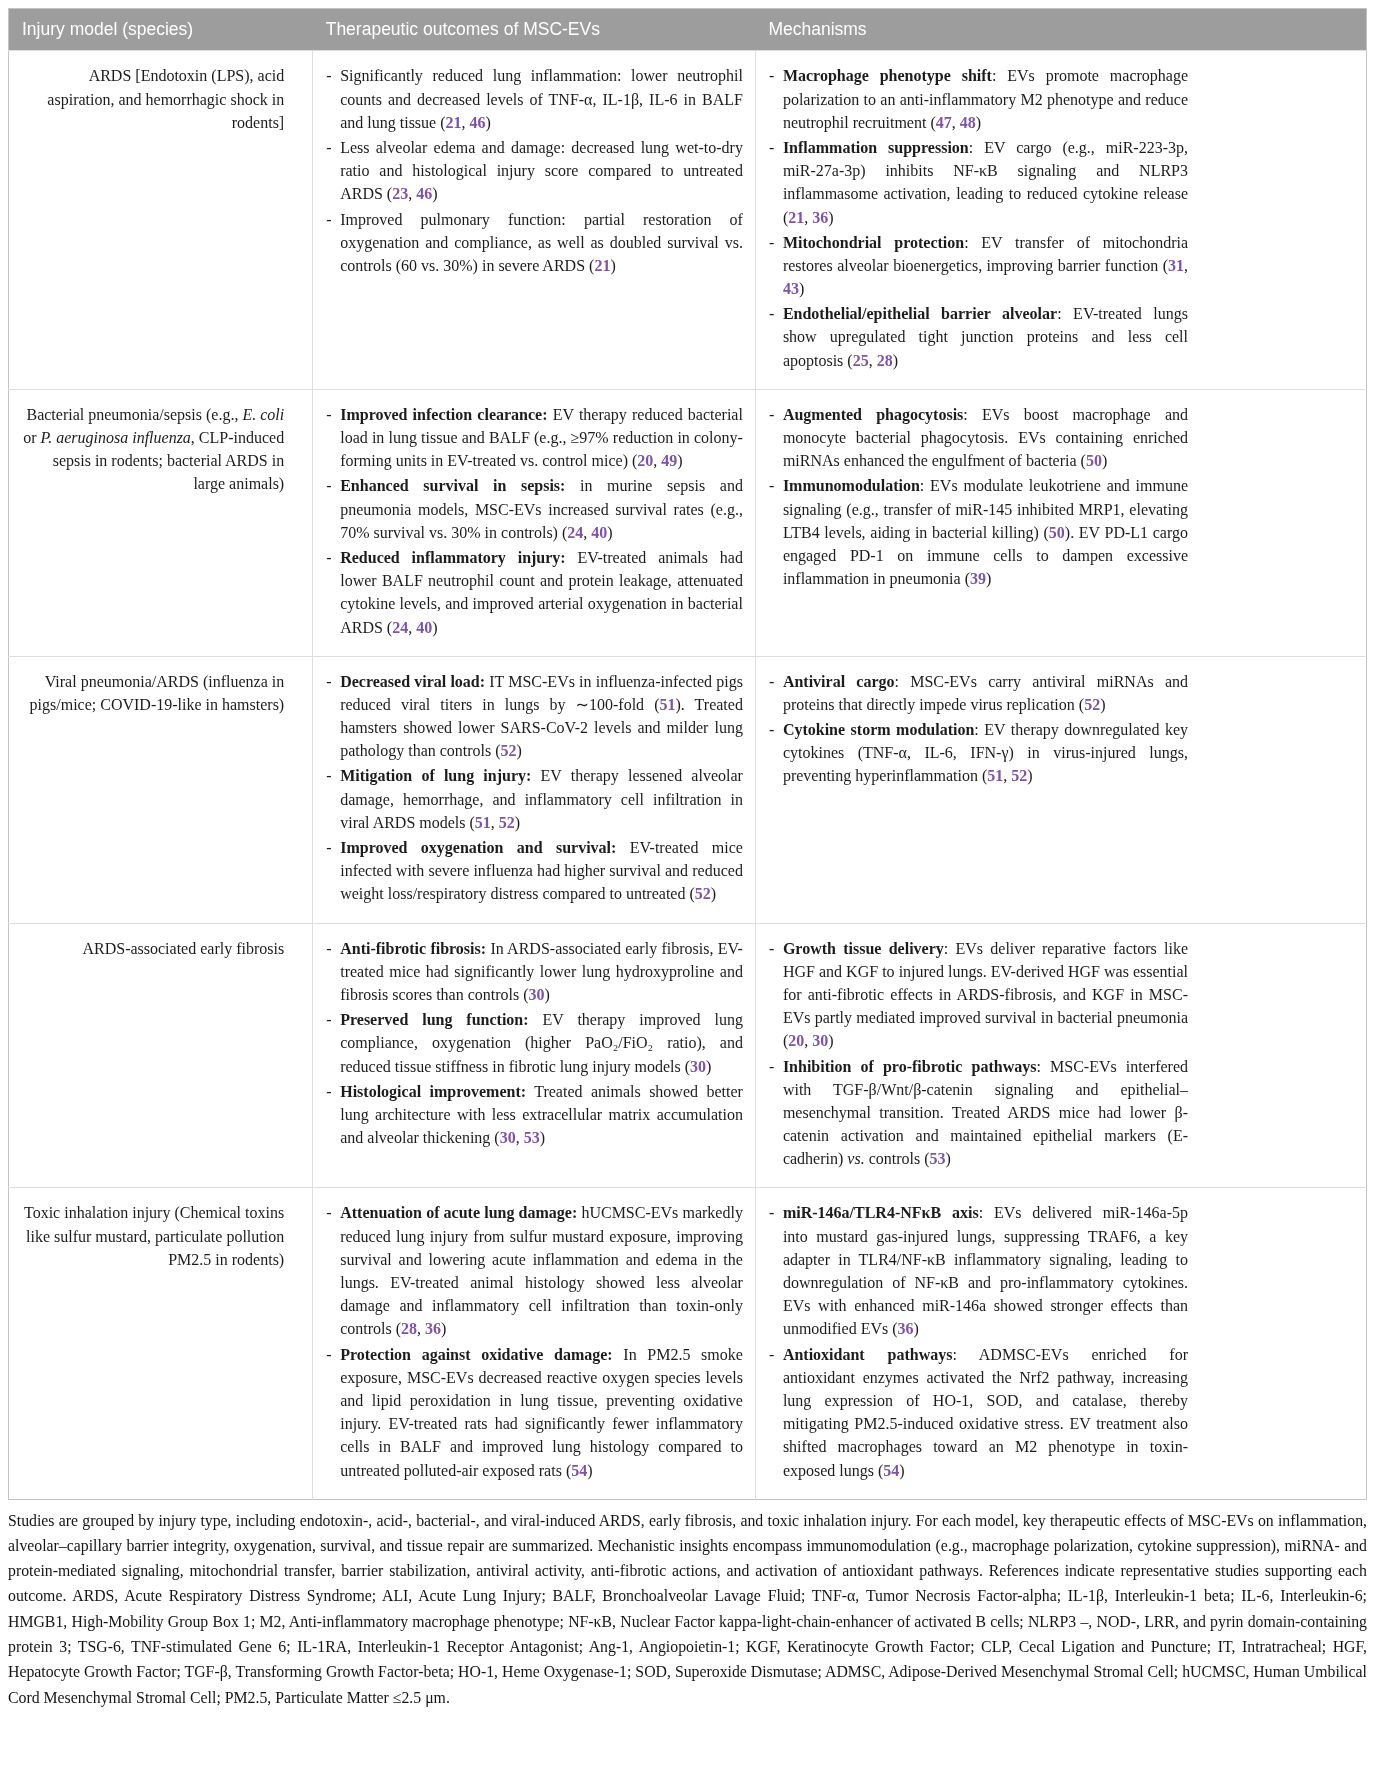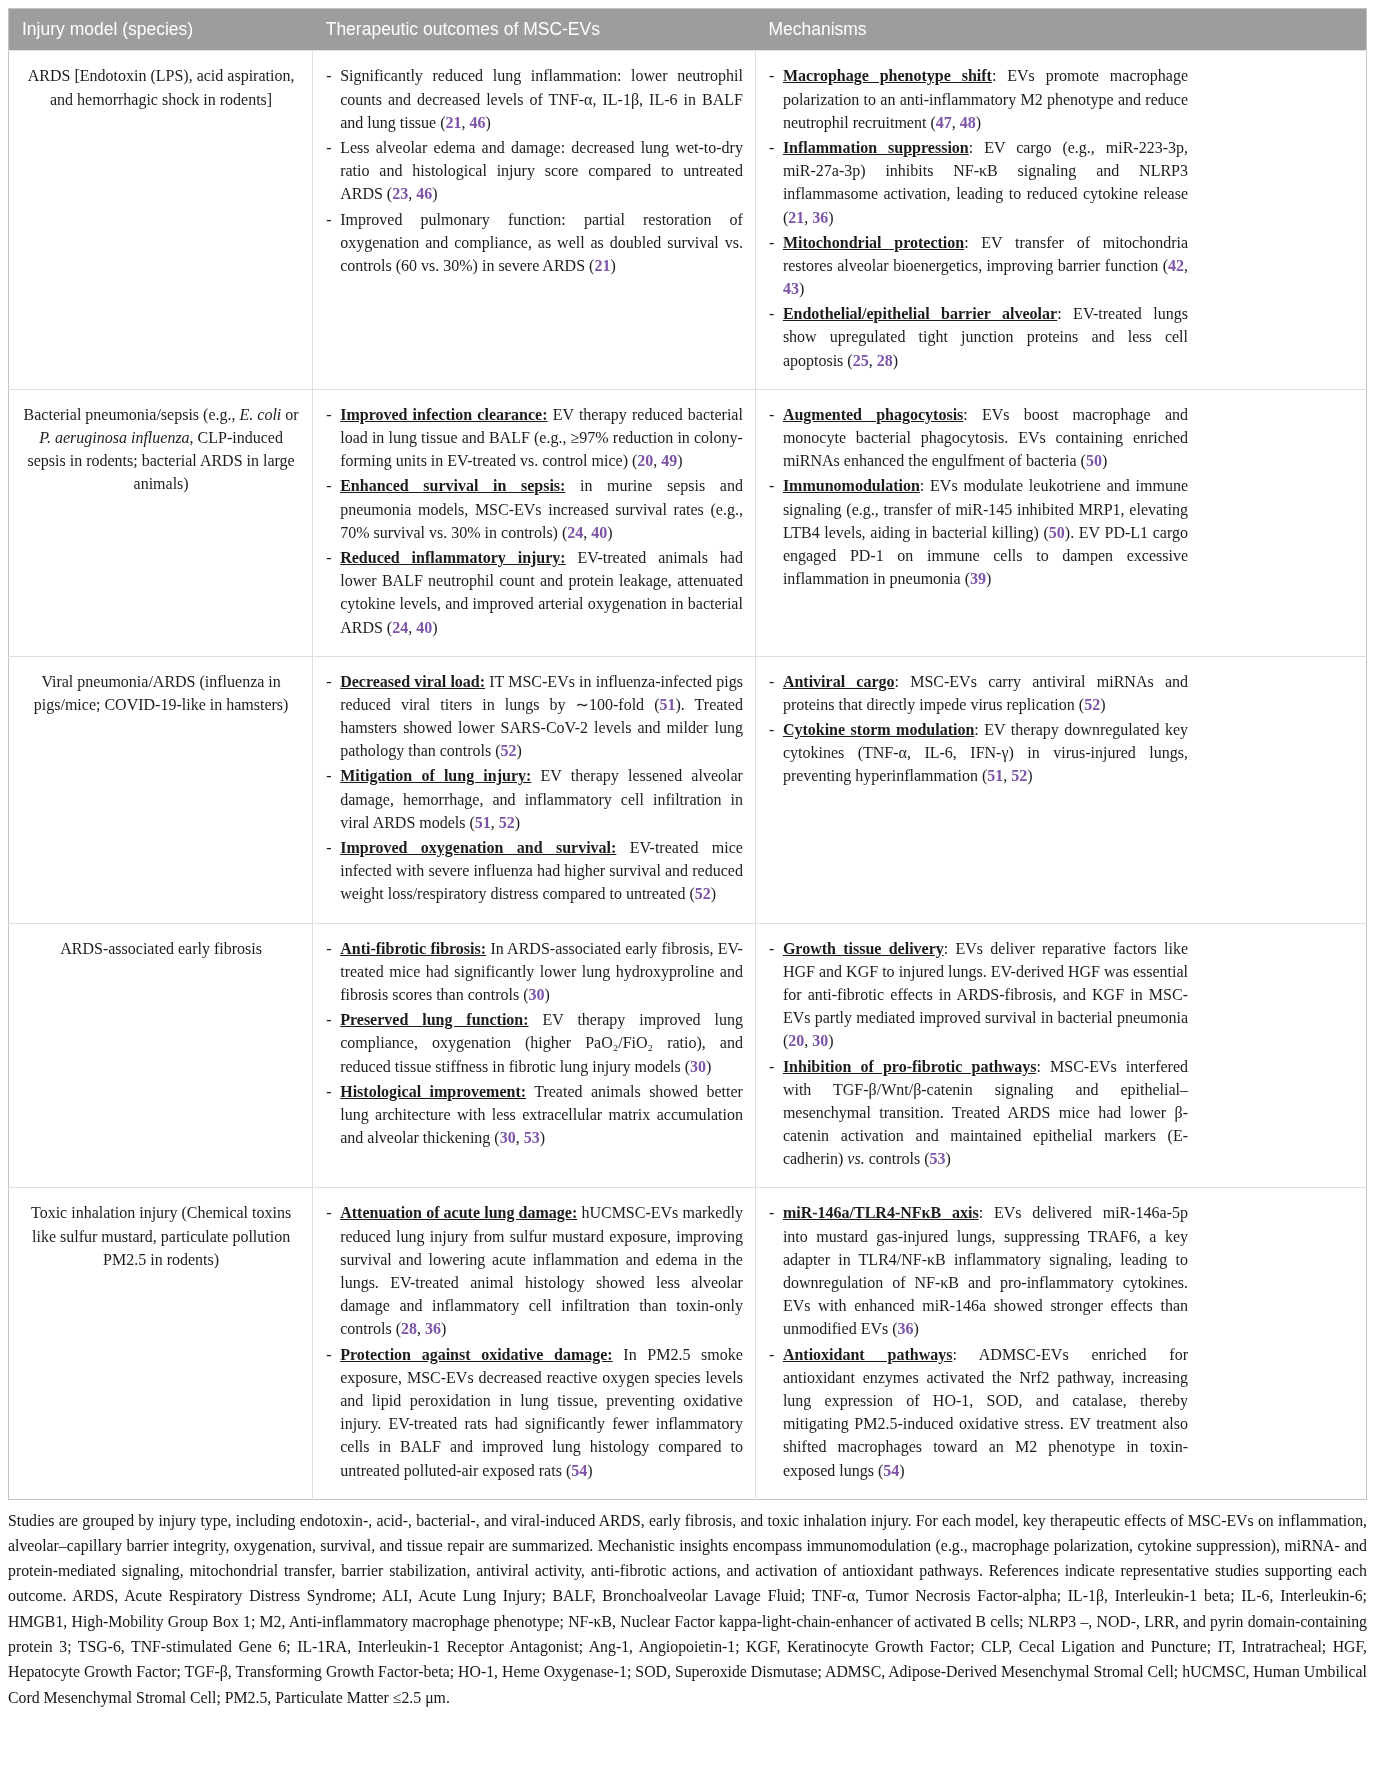--- a/index.html
+++ b/index.html
@@ -35,43 +35,43 @@
   }
   tbody td{
     vertical-align:top;
     border-top:1px solid var(--border-light);
     padding:13px 12px 15px 13px;
   }
   tbody td + td{
     border-left:1px solid var(--border-light);
   }
   td.injury{
-    text-align:center;
-    padding-right:12px;
+    text-align:right;
+    padding-right:28px;
     margin-left:6px;
   }
   td.mech{
     padding-right:178px; 
   }
   .li{
     display:flex;
     align-items:flex-start;
     margin:0 0 2px 0;
   }
   .dash{
     flex:0 0 auto;
     width:9px;
     margin-right:5px;
     text-align:left;
   }
   .li-text{
     flex:1 1 auto;
     text-align:justify;
   }
-  strong{font-weight:700;text-decoration:underline;}
+  strong{font-weight:700;}
   em{font-style:italic;}
   .ref{color:var(--ref);font-weight:bold;}
   .footnote{
     margin:8px 0 0 0;
     text-align:justify;
     font-size:15.8px;
     line-height:1.6;
     color:#141414;
   }
 </style>
@@ -113,21 +113,21 @@
             <div class="li">
               <span class="dash">-</span>
               <div class="li-text"><strong>Macrophage phenotype shift</strong>: EVs promote macrophage polarization to an anti-inflammatory M2 phenotype and reduce neutrophil recruitment (<span class="ref">47</span>, <span class="ref">48</span>)</div>
             </div>
             <div class="li">
               <span class="dash">-</span>
               <div class="li-text"><strong>Inflammation suppression</strong>: EV cargo (e.g., miR-223-3p, miR-27a-3p) inhibits NF-κB signaling and NLRP3 inflammasome activation, leading to reduced cytokine release (<span class="ref">21</span>, <span class="ref">36</span>)</div>
             </div>
             <div class="li">
               <span class="dash">-</span>
-              <div class="li-text"><strong>Mitochondrial protection</strong>: EV transfer of mitochondria restores alveolar bioenergetics, improving barrier function (<span class="ref">42</span>, <span class="ref">43</span>)</div>
+              <div class="li-text"><strong>Mitochondrial protection</strong>: EV transfer of mitochondria restores alveolar bioenergetics, improving barrier function (<span class="ref">31</span>, <span class="ref">43</span>)</div>
             </div>
             <div class="li">
               <span class="dash">-</span>
               <div class="li-text"><strong>Endothelial/epithelial barrier alveolar</strong>: EV-treated lungs show upregulated tight junction proteins and less cell apoptosis (<span class="ref">25</span>, <span class="ref">28</span>)</div>
             </div>
           </td>
         </tr>
         <tr>
           <td class="injury">Bacterial pneumonia/sepsis (e.g., <em>E. coli</em> or <em>P. aeruginosa influenza</em>, CLP-induced sepsis in rodents; bacterial ARDS in large animals)</td>
           <td class="outcomes">

